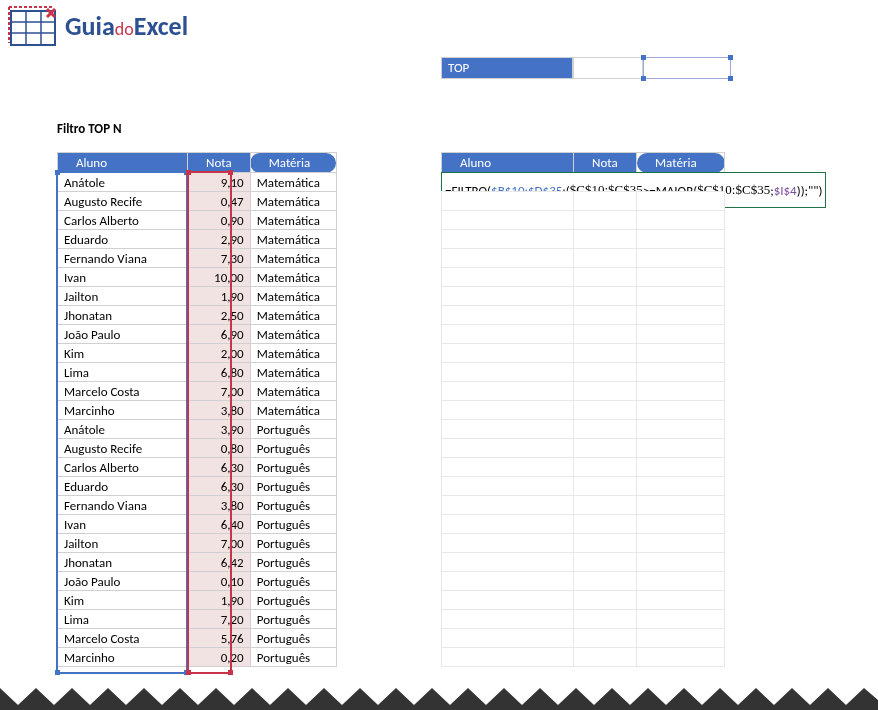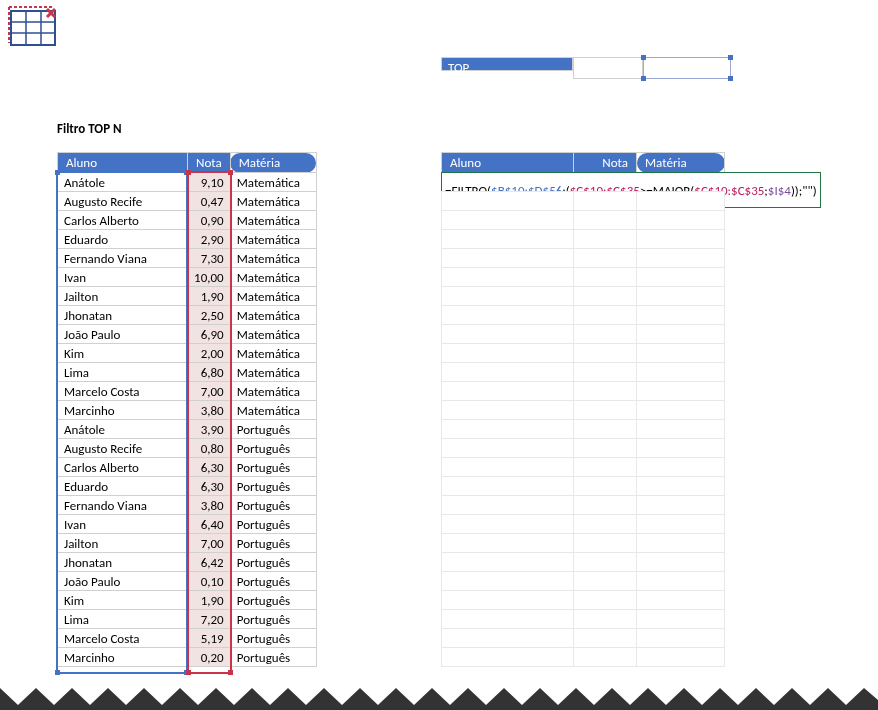--- a/index.html
+++ b/index.html
@@ -4,55 +4,55 @@
 <style>
   * { box-sizing: border-box; margin: 0; padding: 0; }
   body { font-family: Calibri, Arial, sans-serif; font-size: 13px; background: #fff; width: 878px; height: 710px; position: relative; overflow: hidden; }
 
   .logo { position: absolute; left: 7px; top: 5px; display: flex; align-items: center; gap: 6px; }
   .logo-icon { width: 52px; height: 42px; position: relative; }
   .logo-text { font-size: 26px; font-weight: bold; color: #2d5090; }
   .logo-text .do { color: #c8354a; font-size: 18px; font-weight: normal; }
 
   .top-label { position: absolute; left: 441px; top: 57px; display: flex; }
-  .top-cell { background: #4472c4; color: #fff; width: 132px; height: 14px; padding: 2px 6px; border: 1px solid #d0d0d0; font-weight: 500; }
+  .top-cell { background: #4472c4; color: #fff; width: 132px; height: 22px; padding: 2px 6px; border: 1px solid #d0d0d0; font-weight: 500; }
   .top-input1 { width: 70px; height: 22px; background: #fff; border: 1px solid #d0d0d0; }
   .top-input2 { width: 88px; height: 22px; background: #fff; border: 1px solid #9ba8d8; position: relative; }
   .handle { position: absolute; width: 5px; height: 5px; background: #4472c4; }
   .h-tl { left: -3px; top: -3px; }
   .h-tr { right: -3px; top: -3px; }
   .h-bl { left: -3px; bottom: -3px; }
   .h-br { right: -3px; bottom: -3px; }
 
   .title { position: absolute; left: 57px; top: 121px; font-weight: bold; font-size: 13px; color: #000; }
 
   .table-wrap { position: absolute; left: 57px; top: 152px; }
   .tbl { border-collapse: collapse; }
-  .tbl th { background: #4472c4; color: #fff; text-align: left; padding: 2px 8px; font-weight: 500; border: 1px solid #d0d0d0; height: 20px; font-size: 13px; }
+  .tbl th { background: #4472c4; color: #fff; text-align: left; padding: 2px 18px; font-weight: 500; border: 1px solid #d0d0d0; height: 20px; font-size: 13px; }
   .tbl td { padding: 1px 6px; border: 1px solid #d0d0d0; height: 19px; background: #fff; color: #000; font-size: 13px; }
   .tbl .col-aluno { width: 130px; }
   .tbl .col-nota { width: 42px; text-align: right; background: #f2e3e3; }
-  .tbl th.col-nota { background: #4472c4; text-align: right; }
+  .tbl th.col-nota { background: #4472c4; text-align: left; }
   .tbl .col-materia { width: 86px; border-radius: 10px; }
 
   .sel-border { position: absolute; border: 2px solid #4472c4; pointer-events: none; }
   .sel-left { left: 56px; top: 171px; width: 132px; height: 503px; border-color: #4472c4; }
   .sel-left .handle { background: #4472c4; }
   .sel-nota { left: 187px; top: 171px; width: 45px; height: 503px; border: 2px solid #c8354a; }
   .sel-nota .handle { background: #c8354a; }
 
   .table2 { position: absolute; left: 441px; top: 152px; }
   .table2 .tbl th.col-aluno { width: 132px; }
   .table2 .tbl th.col-nota { width: 63px; }
   .table2 .tbl th.col-materia { width: 88px; }
 
   .formula-cell { position: absolute; left: 441px; top: 172px; height: 36px; display: flex; align-items: center; white-space: nowrap; font-size: 13px; border: 1px solid #207346; padding: 0 3px; background: #fff; }
   .formula-cell .p0 { color: #000; }
   .formula-cell .p1 { color: #4472c4; }
-  .formula-cell .p2 { color: #be185d; }
+  .formula-cell .p2 { color: #000000; font-family: Liberation Serif, serif; }
   .formula-cell .p3 { color: #7b4fa0; }
 
   .empty-table { position: absolute; left: 441px; top: 191px; }
   .empty-table td { border: 1px solid #e8e8e8; height: 19px; }
   .empty-table .c1 { width: 132px; }
   .empty-table .c2 { width: 63px; }
   .empty-table .c3 { width: 88px; }
 
   .jagged { position: absolute; left: 0; bottom: 0; width: 878px; height: 30px; }
   .jagged svg { width: 100%; height: 100%; }
@@ -66,20 +66,21 @@
       <rect x="4" y="6" width="44" height="34" fill="none" stroke="#2d5090" stroke-width="2"></rect>
       <line x1="4" y1="17" x2="48" y2="17" stroke="#2d5090" stroke-width="1.5"></line>
       <line x1="4" y1="28" x2="48" y2="28" stroke="#2d5090" stroke-width="1.5"></line>
       <line x1="19" y1="6" x2="19" y2="40" stroke="#2d5090" stroke-width="1.5"></line>
       <line x1="34" y1="6" x2="34" y2="40" stroke="#2d5090" stroke-width="1.5"></line>
       <path d="M 2 2 L 46 2" stroke="#c8354a" stroke-width="2" stroke-dasharray="3 2"></path>
       <path d="M 2 2 L 2 38" stroke="#c8354a" stroke-width="2" stroke-dasharray="3 2"></path>
       <path d="M 40 4 L 48 12 M 48 4 L 40 12" stroke="#c8354a" stroke-width="3"></path>
     </svg>
   </div>
+  <div class="logo-text"><span>Guia</span><span class="do">do</span><span>Excel</span></div>
 </div>
 
 <div class="top-label">
   <div class="top-cell">TOP</div>
   <div class="top-input1"></div>
   <div class="top-input2">
     <div class="handle h-tl"></div>
     <div class="handle h-tr"></div>
     <div class="handle h-bl"></div>
     <div class="handle h-br"></div>
@@ -213,21 +214,21 @@
           <td class="col-nota">1,90</td>
           <td class="col-materia">Português</td>
         </tr>
         <tr>
           <td class="col-aluno">Lima</td>
           <td class="col-nota">7,20</td>
           <td class="col-materia">Português</td>
         </tr>
         <tr>
           <td class="col-aluno">Marcelo Costa</td>
-          <td class="col-nota">5,19</td>
+          <td class="col-nota">5,76</td>
           <td class="col-materia">Português</td>
         </tr>
         <tr>
           <td class="col-aluno">Marcinho</td>
           <td class="col-nota">0,20</td>
           <td class="col-materia">Português</td>
         </tr>
       </tbody>
   </table>
 </div>
@@ -253,21 +254,21 @@
         <th class="col-aluno">Aluno</th>
         <th class="col-nota">Nota</th>
         <th class="col-materia">Matéria</th>
       </tr>
     </thead>
   </table>
 </div>
 
 <div class="formula-cell">
   <span class="p0">=FILTRO(</span>
-    <span class="p1">$B$10:$D$56</span>
+    <span class="p1">$B$10:$D$35</span>
     <span class="p0">;(</span>
     <span class="p2">$C$10:$C$35</span>
     <span class="p0">&gt;=MAIOR(</span>
     <span class="p2">$C$10:$C$35</span>
     <span class="p0">;</span>
     <span class="p3">$I$4</span>
     <span class="p0">));"")</span>
 </div>
 
 <div class="empty-table">

